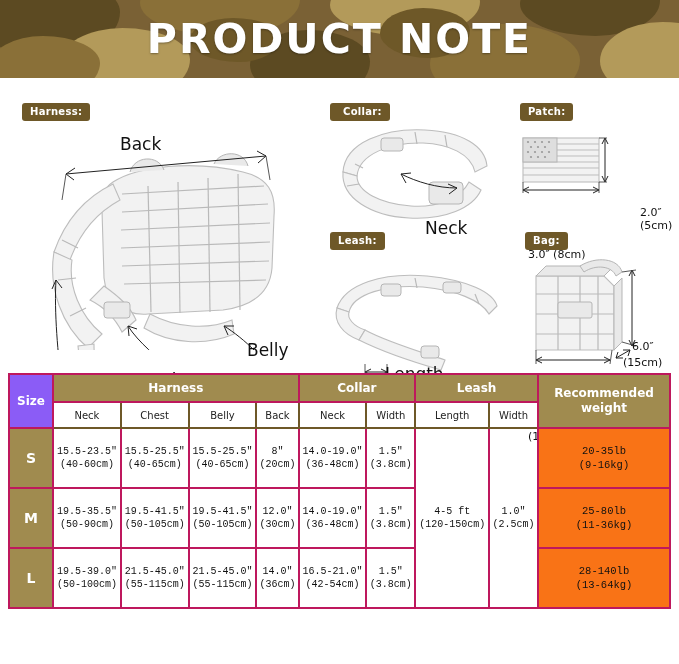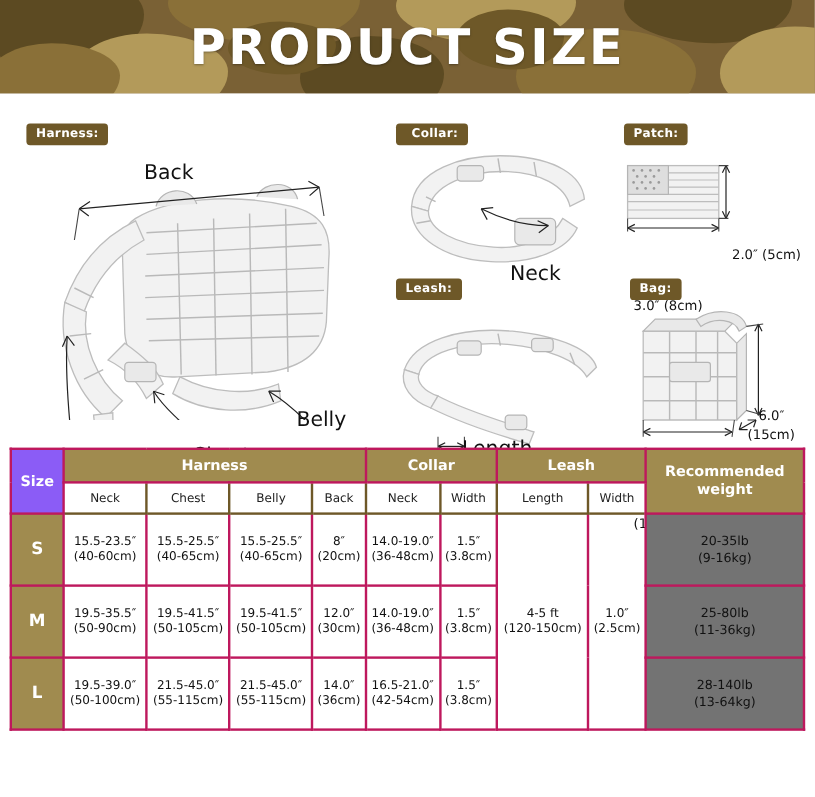--- a/index.html
+++ b/index.html
@@ -48,23 +48,23 @@
   
   .tablewrap{position:absolute;left:8px;top:373px;width:663px;}
   table{border-collapse:collapse;width:663px;font-size:10px;color:#111;}
   th,td{border:2px solid #be185d;text-align:center;vertical-align:middle;}
   th{background:#a08b4f;color:#fff;font-weight:bold;}
   thead tr:first-child th{height:24px;font-size:12px;}
   thead tr:nth-child(2) th{height:22px;font-size:10px;background:#fff;color:#222;border-color:#6e5828;font-weight:normal;}
   th.sizehdr{background:#8b5cf6;color:#fff;font-size:13px;width:40px;}
   th.rechdr{background:#a08b4f;color:#fff;font-size:11px;width:128px;line-height:1.25;}
   td.size{background:#a08b4f;color:#fff;font-weight:bold;font-size:14px;}
-  td.rec{background:#737373;font-size:10.5px;line-height:1.35;}
+  td.rec{background:#f97316;font-size:10.5px;line-height:1.35;}
   tbody td{height:56px;line-height:1.35;font-size:10px;}
-  .cellsub{display:block;}
+  .cellsub{display:block;font-family:Liberation Mono, monospace;}
   .note{
     position:absolute;left:0;top:638px;width:679px;text-align:center;
     font-size:10.5px;color:#333;
   }
   .note .warn{color:#e0a400;font-size:11px;}
 </style>
 </head>
 <body>
 
 <div class="page">
@@ -76,21 +76,21 @@
       <div class="blob" style="left:140px;top:-30px;width:160px;height:66px;background:#8a7038;"></div>
       <div class="blob" style="left:-10px;top:36px;width:110px;height:60px;background:#8a7038;"></div>
       <div class="blob" style="left:250px;top:30px;width:120px;height:70px;background:#5c4a22;"></div>
       <div class="blob" style="left:330px;top:-26px;width:150px;height:62px;background:#b39a5a;"></div>
       <div class="blob" style="left:430px;top:24px;width:150px;height:80px;background:#8a7038;"></div>
       <div class="blob" style="left:520px;top:-28px;width:140px;height:64px;background:#5c4a22;"></div>
       <div class="blob" style="left:600px;top:22px;width:130px;height:78px;background:#b39a5a;"></div>
       <div class="blob" style="left:190px;top:18px;width:90px;height:44px;background:#6e5828;"></div>
       <div class="blob" style="left:380px;top:8px;width:90px;height:50px;background:#6e5828;"></div>
     </div>
-    <div class="header-title">PRODUCT SIZE</div>
+    <div class="header-title">PRODUCT NOTE</div>
   </div>
 
   <div class="illus">
 
     <div class="tag" style="left:22px;top:25px;">Harness:</div>
 
     <svg width="290" height="230" style="position:absolute;left:18px;top:42px;">
 
       <path class="gryf" d="M95 62 C120 46,175 40,225 52 C250 58,258 72,256 96 L254 148 C252 172,235 186,205 190 L130 194 C104 196,88 180,86 158 L84 90 C83 76,86 68,95 62 Z"></path>
 
@@ -192,21 +192,21 @@
       </g>
 
       <path class="ln" d="M90 18 L90 62"></path>
       <path class="ln" d="M90 18 l-3 6 M90 18 l3 6 M90 62 l-3 -6 M90 62 l3 -6"></path>
       <path class="dash" d="M84 18 L92 18 M84 62 L92 62"></path>
 
       <path class="ln" d="M8 70 L84 70"></path>
       <path class="ln" d="M8 70 l6 -3 M8 70 l6 3 M84 70 l-6 -3 M84 70 l-6 3"></path>
       <path class="dash" d="M8 62 L8 73 M84 62 L84 73"></path>
     </svg>
-    <div class="lbl sm" style="left:610px;top:128px;font-size:11px;">2.0″ (5cm)</div>
+    <div class="lbl sm" style="left:640px;top:128px;font-size:11px;">2.0″ (5cm)</div>
     <div class="lbl sm" style="left:528px;top:170px;font-size:11px;">3.0″ (8cm)</div>
 
     <div class="tag" style="left:330px;top:154px;">Leash:</div>
 
     <svg width="190" height="130" style="position:absolute;left:325px;top:172px;">
       <path class="gryf" d="M12 58 C20 34,58 22,102 26 C142 30,168 42,172 56 L164 64 C156 50,130 40,98 37 C62 34,28 44,24 62 Z"></path>
       <path class="gryf" d="M12 58 C8 72,18 84,34 90 L40 80 C28 76,22 68,24 62 Z"></path>
       <path class="gryf" d="M40 80 C62 92,96 102,120 110 L116 120 C88 112,54 100,34 90 Z"></path>
       <rect class="gryf2" x="56" y="34" width="20" height="12" rx="3"></rect>
       <rect class="gryf2" x="118" y="32" width="18" height="11" rx="3"></rect>

